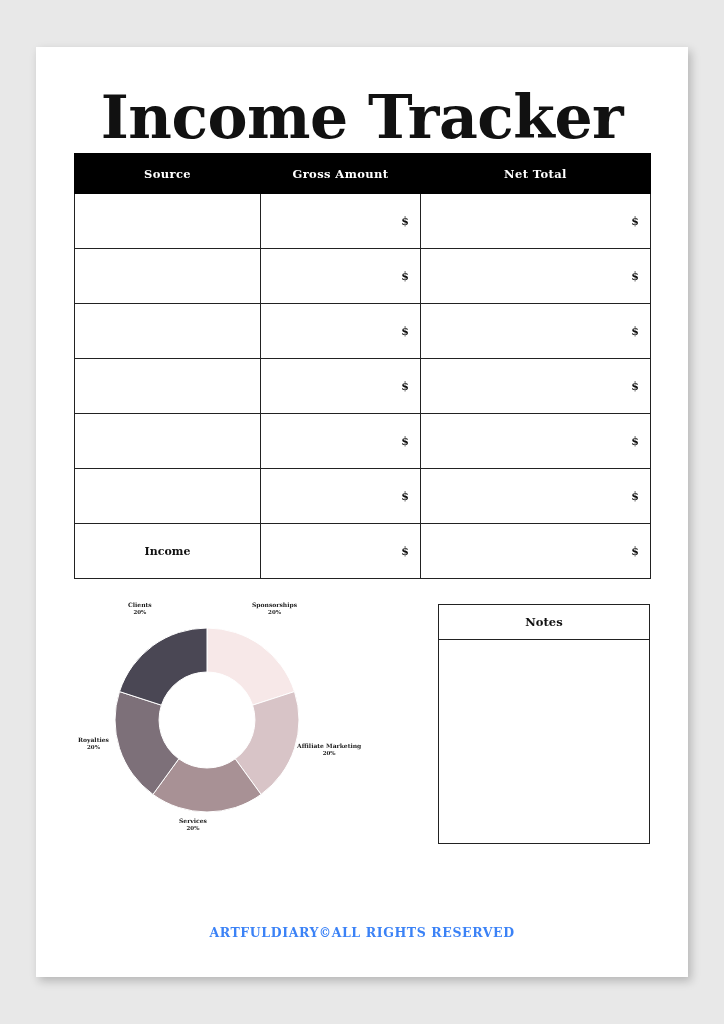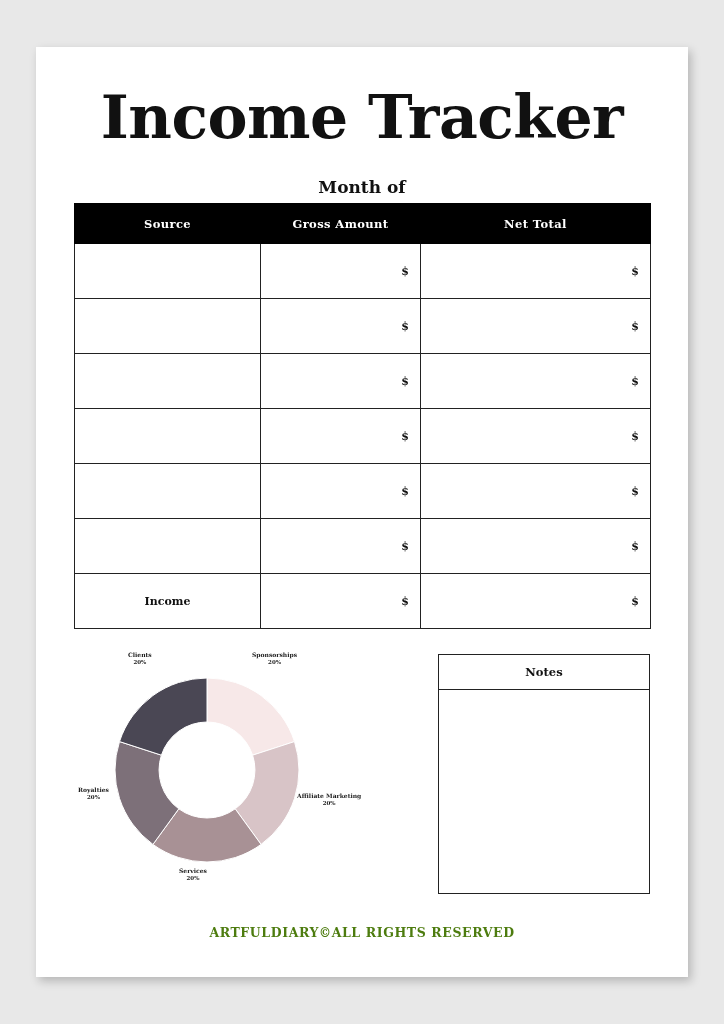--- a/index.html
+++ b/index.html
@@ -140,36 +140,35 @@
   .footer {
     position: absolute;
     left: 0;
     top: 838px;
     width: 576px;
     text-align: center;
     font-family: "DejaVu Serif", serif;
     font-weight: bold;
     font-size: 12.5px;
     letter-spacing: 0.6px;
-    color: #4d7c0f;
+    color: #3b82f6;
   }
   .footer .c {
     display: inline-block;
     font-size: 12px;
   }
 </style>
 </head>
 <body>
 
 <div id="page-frame">
   <div id="sheet">
 
     <h1 class="title">Income Tracker</h1>
 
-    <div class="subtitle">Month of</div>
 
     <table class="tbl">
       <colgroup>
         <col class="col-src">
         <col class="col-gross">
         <col class="col-net">
       </colgroup>
       <thead>
         <tr>
           <th>Source</th>

